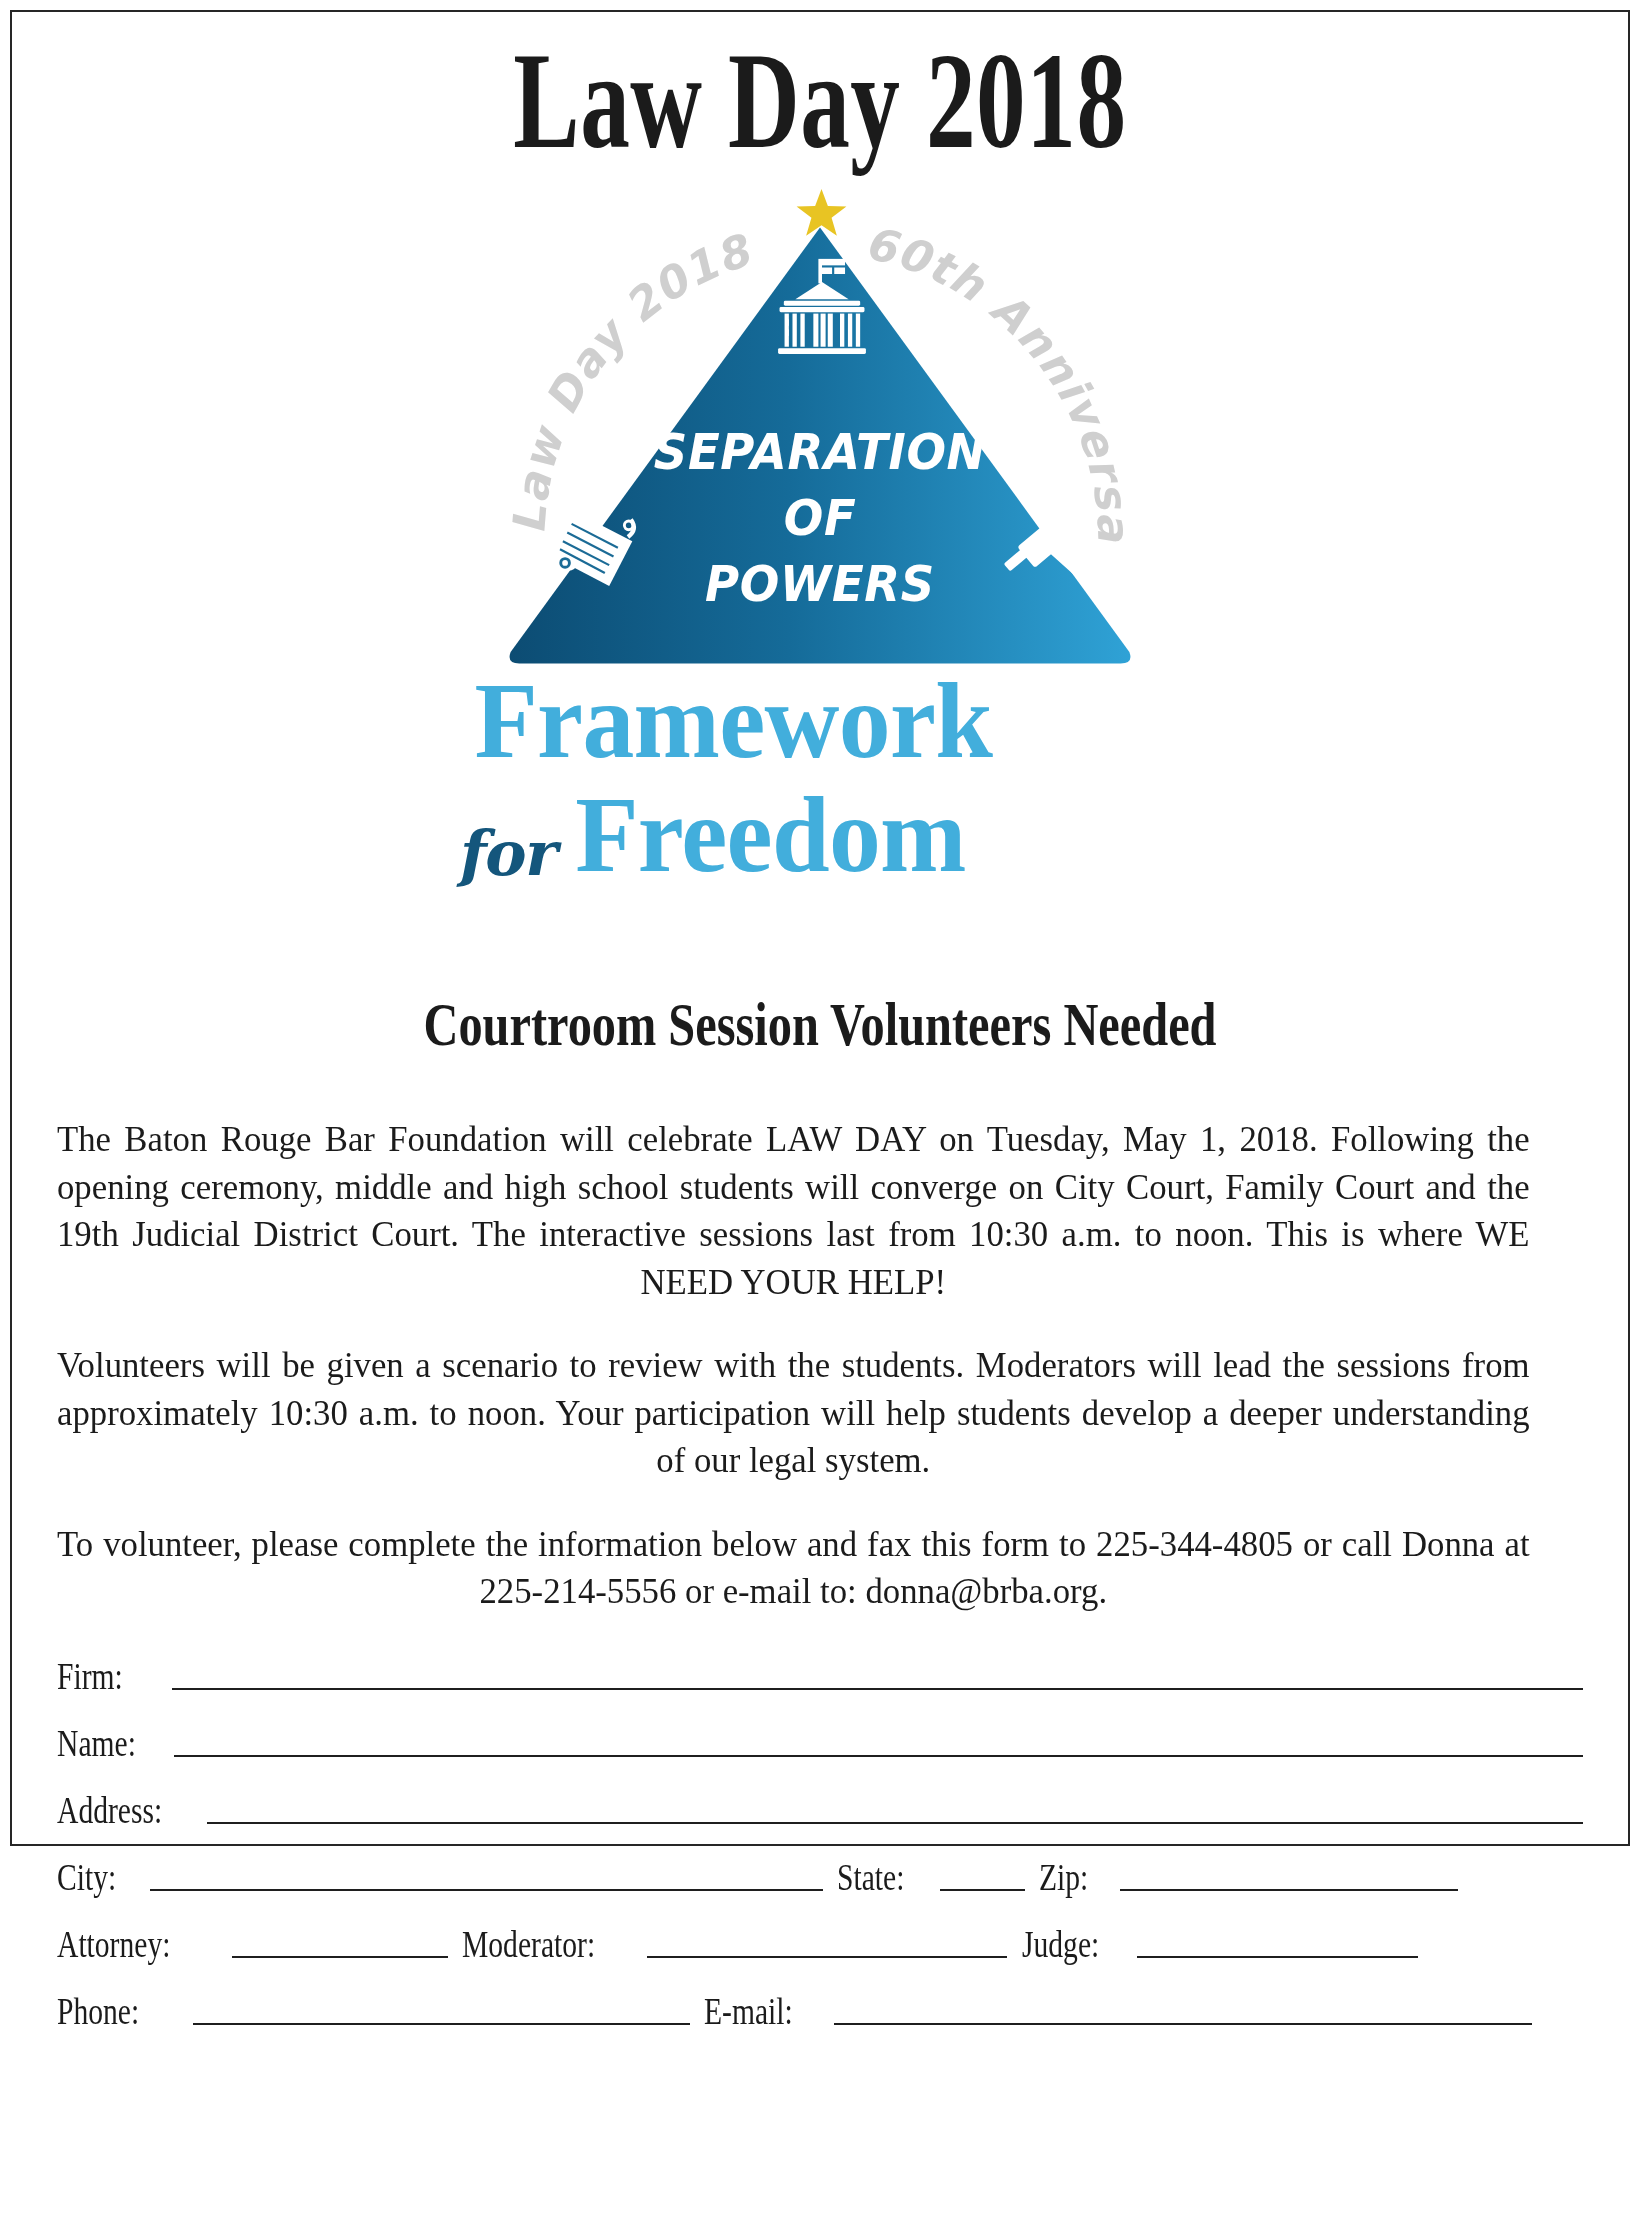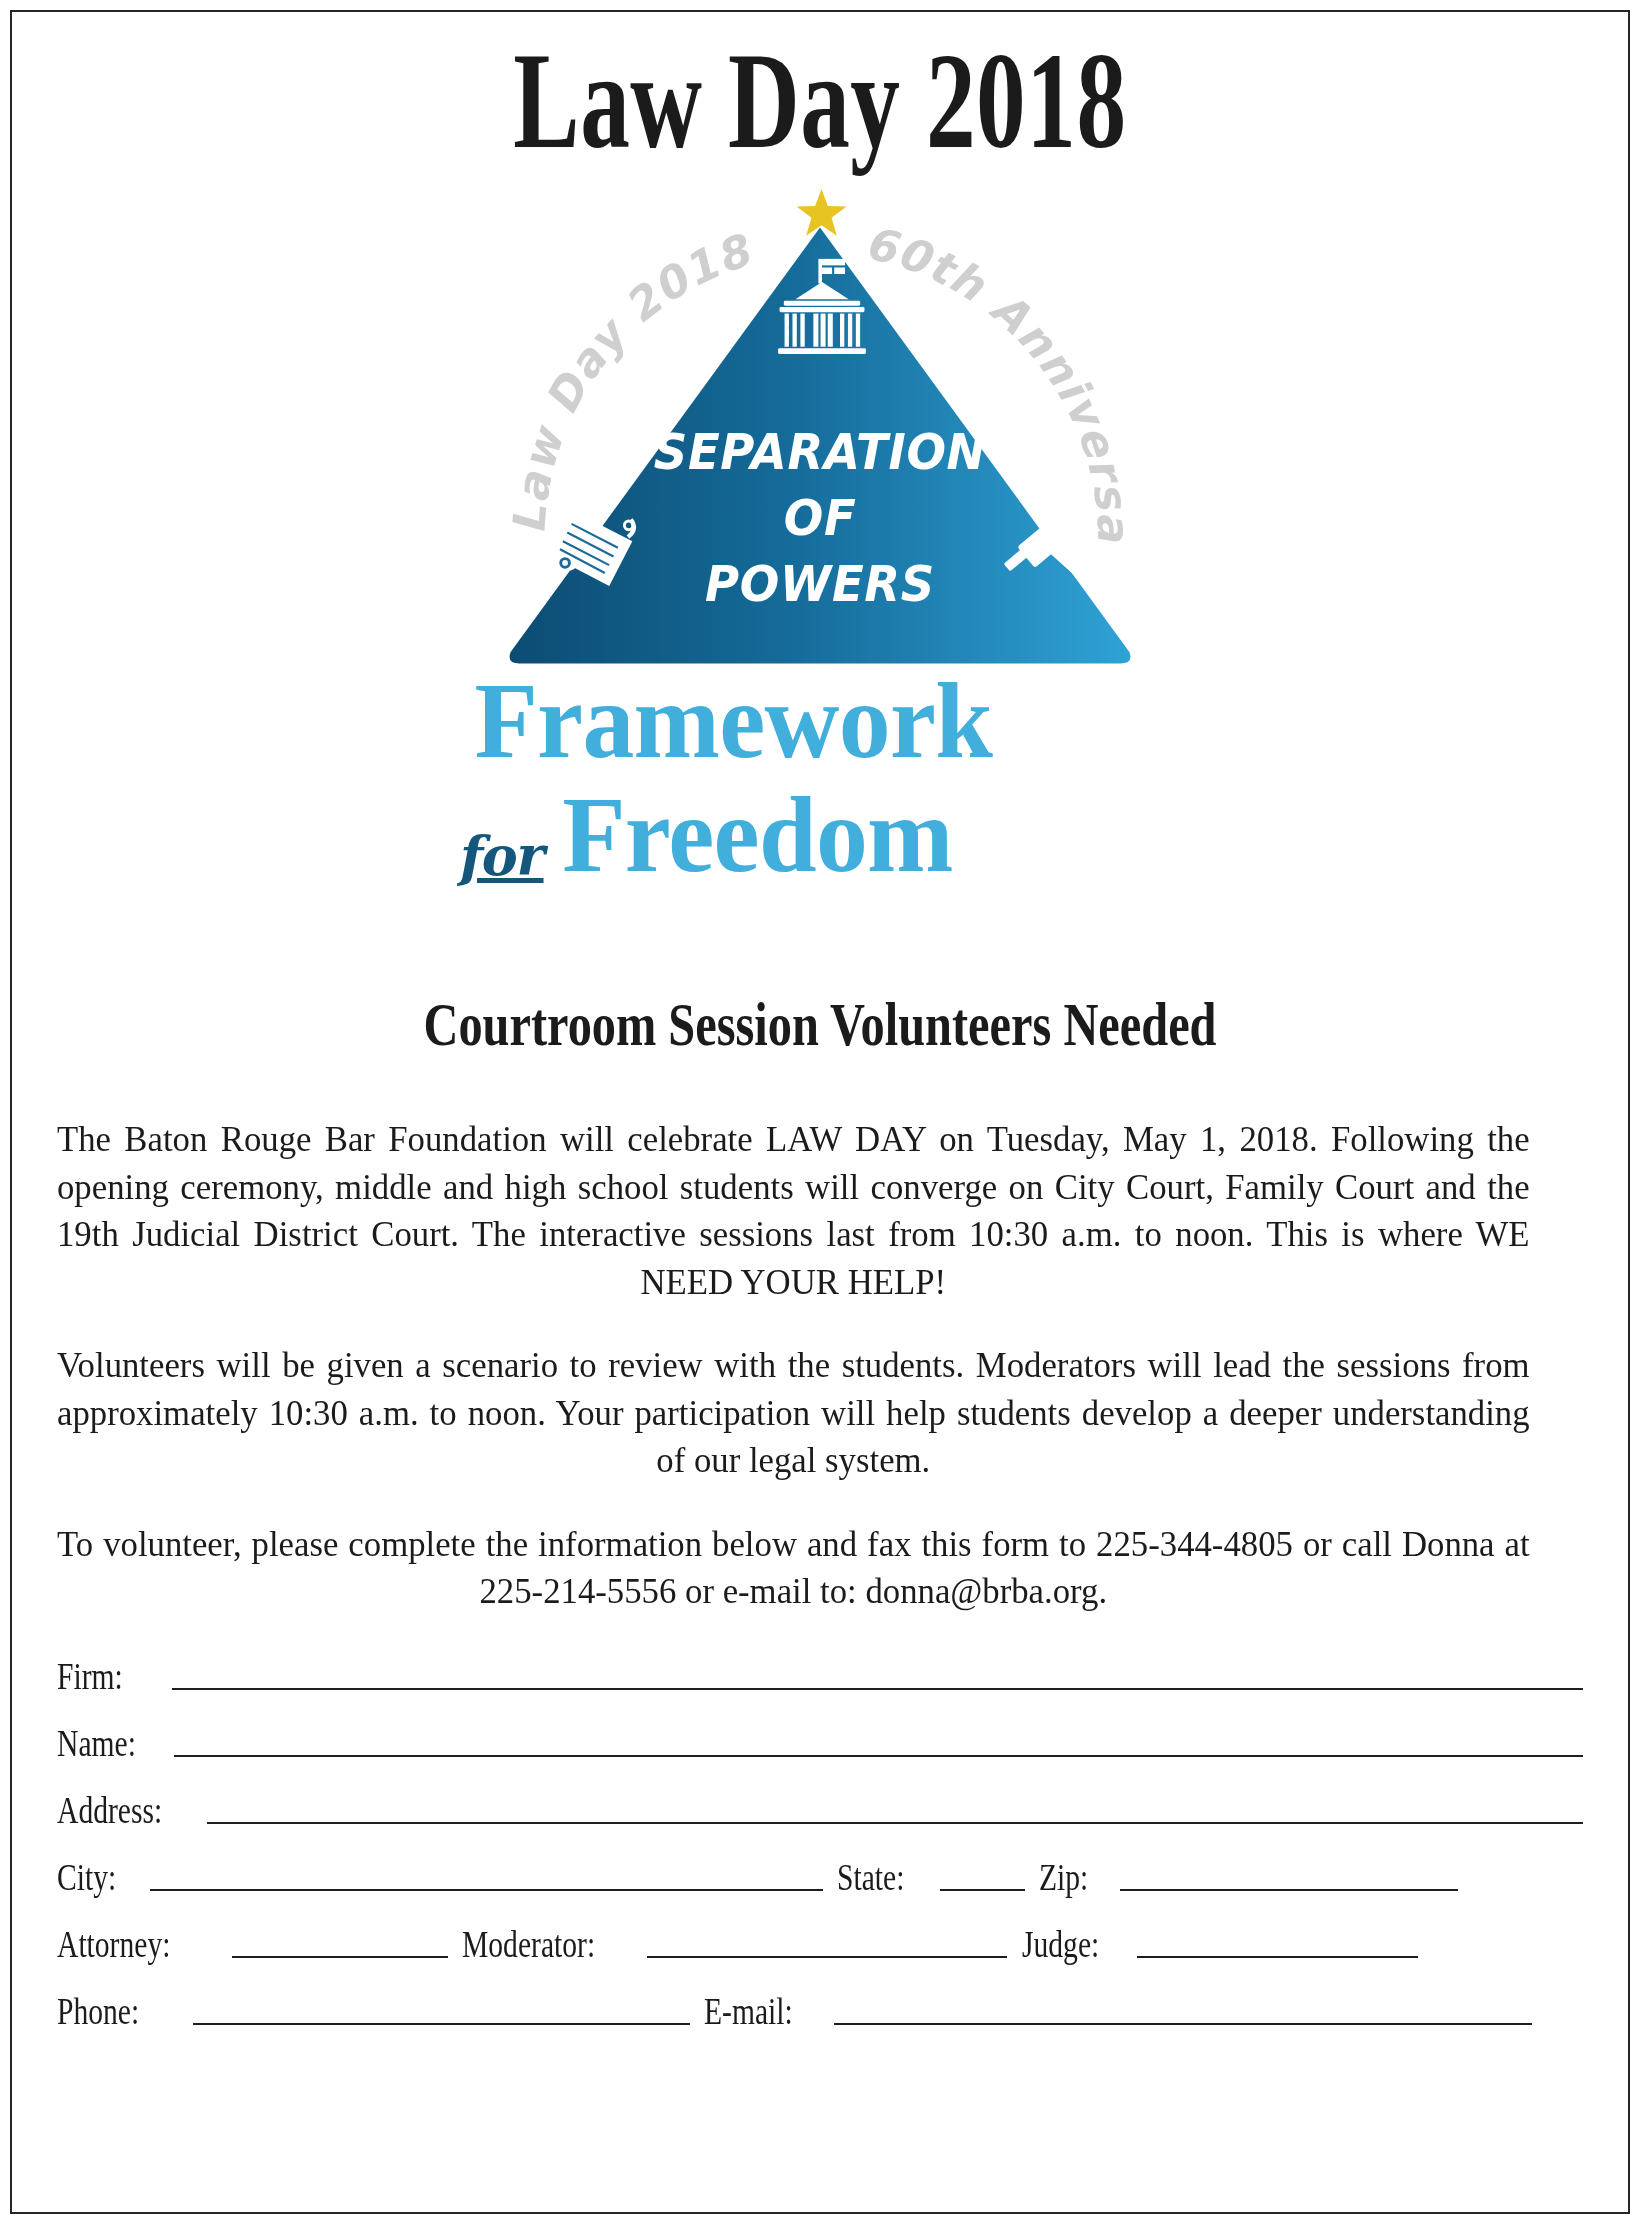--- a/index.html
+++ b/index.html
@@ -13,21 +13,21 @@
     font-family: "Liberation Serif", serif;
     color: #1a1a1a;
     overflow: hidden;
   }
 
   #page {
     position: absolute;
     left: 10px;
     top: 10px;
     width: 1620px;
-    height: 2204px;
+    height: 1836px;
     border: 2.2px solid #262626;
     box-sizing: border-box;
     background: #fff;
   }
 
   
   .doc-title {
     text-align: center;
     font-family: "Liberation Serif", serif;
     font-weight: bold;
@@ -126,26 +126,25 @@
   }
   .wm-line2 {
     line-height: 1.0;
     margin-top: 5.8px;
     white-space: nowrap;
   }
   .wm-for {
     font-family: "DejaVu Serif", serif;
     font-style: italic;
     font-weight: bold;
-    font-size: 54px;
+    font-size: 62px;
     color: #14567C;
     letter-spacing: -1.4px;
     vertical-align: -4.3px;
     margin-right: 10px;
-    text-decoration: underline;
   }
   .wm-freedom {
     font-family: "Liberation Serif", serif;
     font-size: 108px;
     font-weight: bold;
     color: #42AEDC;
     letter-spacing: -0.7px;
     transform: scaleX(0.96);
     display: inline-block;
   }

